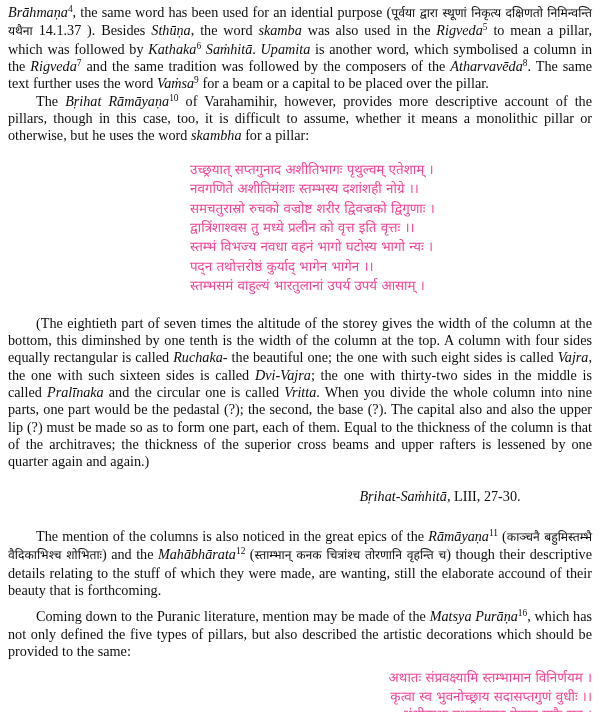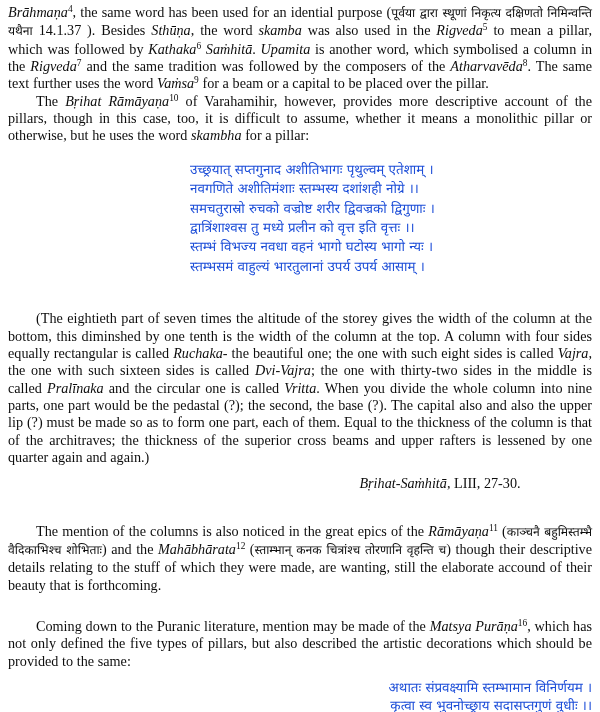--- a/index.html
+++ b/index.html
@@ -30,21 +30,20 @@
     font-size: 14.2px;
     line-height: 17.35px;
     text-align: justify;
     text-justify: inter-word;
     margin: 0;
     letter-spacing: 0.0px;
     word-spacing: 0.1px;
   }
   .para.indent {
     text-indent: 28px;
-    margin-top: 15px;
   }
   .para + .para {
     margin-top: 0px;
   }
 
   .gap-sm { height: 9px; }
   .gap-md { height: 15px; }
   .gap-lg { height: 19px; }
 
   
@@ -68,41 +67,41 @@
   .verse {
     margin: 0;
     padding: 0;
     list-style: none;
   }
   .verse .vline {
     font-family: "DejaVu Sans", "Liberation Sans", sans-serif;
     font-size: 13.4px;
     line-height: 19.4px;
     white-space: nowrap;
-    color: #1d4ed8;
+    color: #ec4899;
   }
   .verse-1 {
     padding-left: 182px;
   }
   .verse-2 {
     padding-left: 167px;
   }
   .verse-2 .vline {
     line-height: 18.2px;
     text-align: right;
   }
 
   
   .citation {
     font-size: 14.2px;
     line-height: 17.35px;
     text-align: center;
     padding-left: 280px;
     font-style: italic;
-    margin: 0;
+    margin: 8px;
   }
   .citation .plain {
     font-style: normal;
   }
 </style>
 </head>
 <body>
 
 <div class="page">
 
@@ -111,20 +110,21 @@
   <p class="para indent"><span>The </span><i>Bṛihat Rāmāyaṇa</i><sup>10</sup><span> of Varahamihir, however, provides more descriptive account of the pillars, though in this case, too, it is difficult to assume, whether it means a monolithic pillar or otherwise, but he uses the word </span><i>skambha</i><span> for a pillar:</span></p>
 
   <div class="gap-md"></div>
 
   <div class="verse verse-1">
       <div class="vline">उच्छ्रयात् सप्तगुनाद अशीतिभागः पृथुल्वम् एतेशाम् ।</div>
       <div class="vline">नवगणिते अशीतिमंशाः स्तम्भस्य दशांशही नोग्रे ।।</div>
       <div class="vline">समचतुरास्रो रुचको वज्रोष्ट शरीर द्विवज्रको द्विगुणाः ।</div>
       <div class="vline">द्वात्रिंशाश्वस तु मध्ये प्रलीन को वृत्त इति वृत्तः ।।</div>
       <div class="vline">स्तम्भं विभज्य नवधा वहनं भागो घटोस्य भागो न्यः ।</div>
+      <div class="vline">पद्न तथोत्तरोष्ठं कुर्याद् भागेन भागेन ।।</div>
       <div class="vline">स्तम्भसमं वाहुल्यं भारतुलानां उपर्य उपर्य आसाम् ।</div>
     </div>
 
   <div class="gap-lg"></div>
 
   <p class="para indent"><span>(The eightieth part of seven times the altitude of the storey gives the width of the column at the bottom, this diminshed by one tenth is the width of the column at the top. A column with four sides equally rectangular is called </span><i>Ruchaka</i><span>- the beautiful one; the one with such eight sides is called </span><i>Vajra</i><span>, the one with such sixteen sides is called </span><i>Dvi-Vajra</i><span>; the one with thirty-two sides in the middle is called </span><i>Pralīnaka</i><span> and the circular one is called </span><i>Vritta</i><span>. When you divide the whole column into nine parts, one part would be the pedastal (?); the second, the base (?). The capital also and also the upper lip (?) must be made so as to form one part, each of them. Equal to the thickness of the column is that of the architraves; the thickness of the superior cross beams and upper rafters is lessened by one quarter again and again.)</span></p>
 
   <div class="gap-sm"></div>
 
   <p class="citation">

